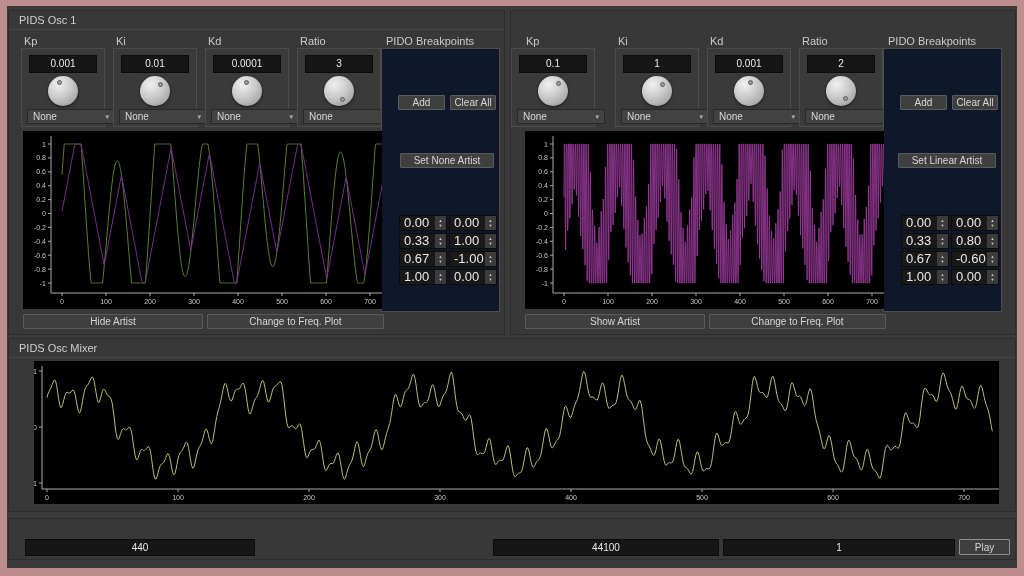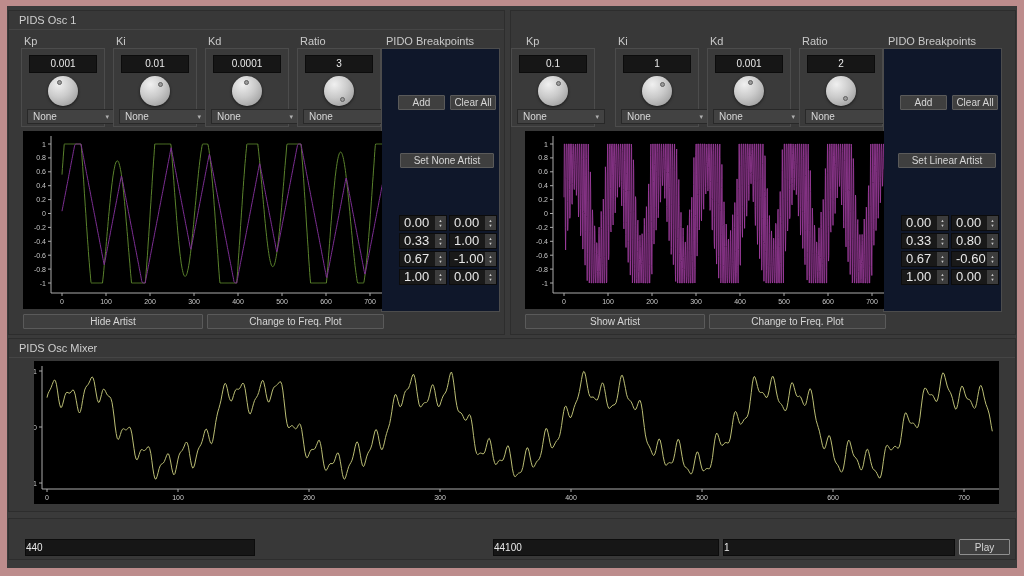--- a/index.html
+++ b/index.html
@@ -24,21 +24,21 @@
   .bpbox{position:absolute;width:119px;border:1px solid #4c4c4c;box-sizing:border-box;background:#0f172a}
   .btn{position:absolute;background:#3f3f3f;border:1px solid #5a5a5a;color:#d6d6d6;font-size:10px;
        display:flex;align-items:center;justify-content:center;box-sizing:border-box;border-radius:1px;cursor:default}
   .btn.play{border-color:#8f8f8f}
   .spin{position:absolute;width:46px;height:14px;background:#191919;border:1px solid #0c0c0c;display:flex;box-sizing:content-box}
   .spin-val{flex:1;font-size:13px;line-height:14px;padding-left:4px;color:#e8e8e8;white-space:nowrap}
   .spin-btns{width:11px;background:#3c3c3c;display:flex;flex-direction:column;align-items:center;justify-content:center;gap:1px}
   .su,.sd{font-size:4px;line-height:4px;color:#c9c9c9}
   .plot{position:absolute;background:#000}
   .pfield{position:absolute;height:15px;background:#161616;border:1px solid #0c0c0c;color:#e8e8e8;
-       font-size:10px;text-align:left;line-height:15px;box-sizing:content-box}
+       font-size:10px;text-align:center;line-height:15px;box-sizing:content-box}
 </style>
 </head>
 <body>
 
 <div class="app-bg"></div>
 
 <div class="panel" style="left:8px;top:10px;width:497px;height:325px">
   <div class="panel-title">PIDS Osc 1</div>
 
   <div class="klabel" style="left:15px;top:24px">Kp</div>

